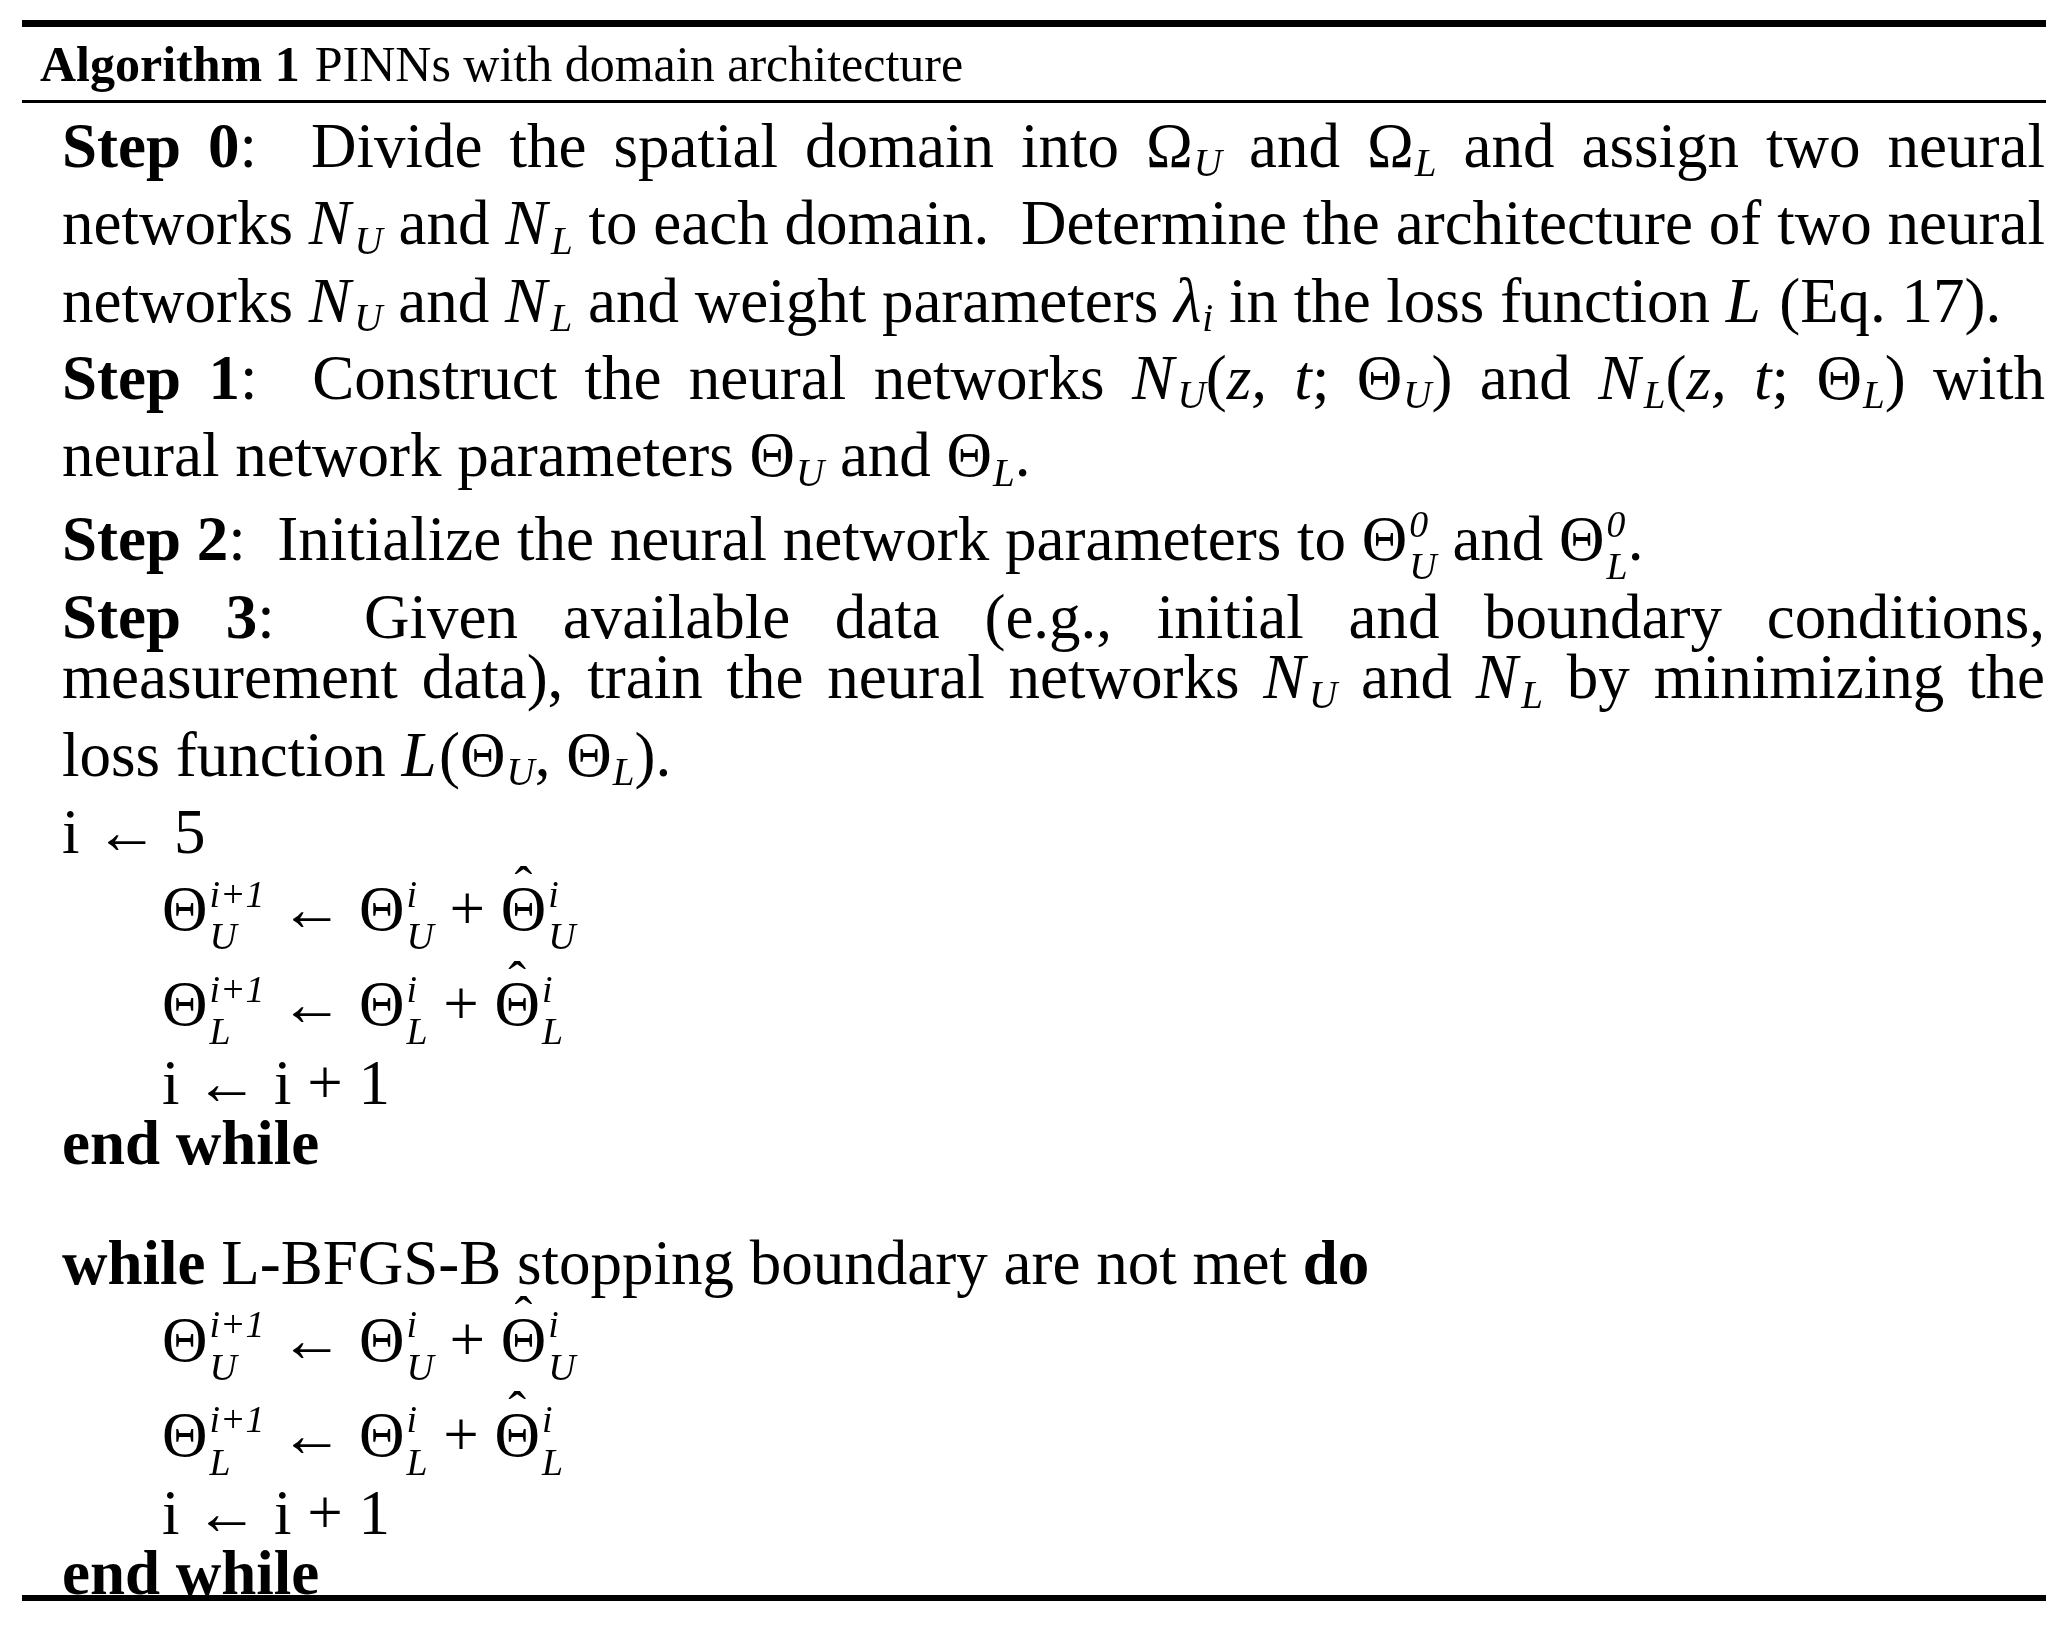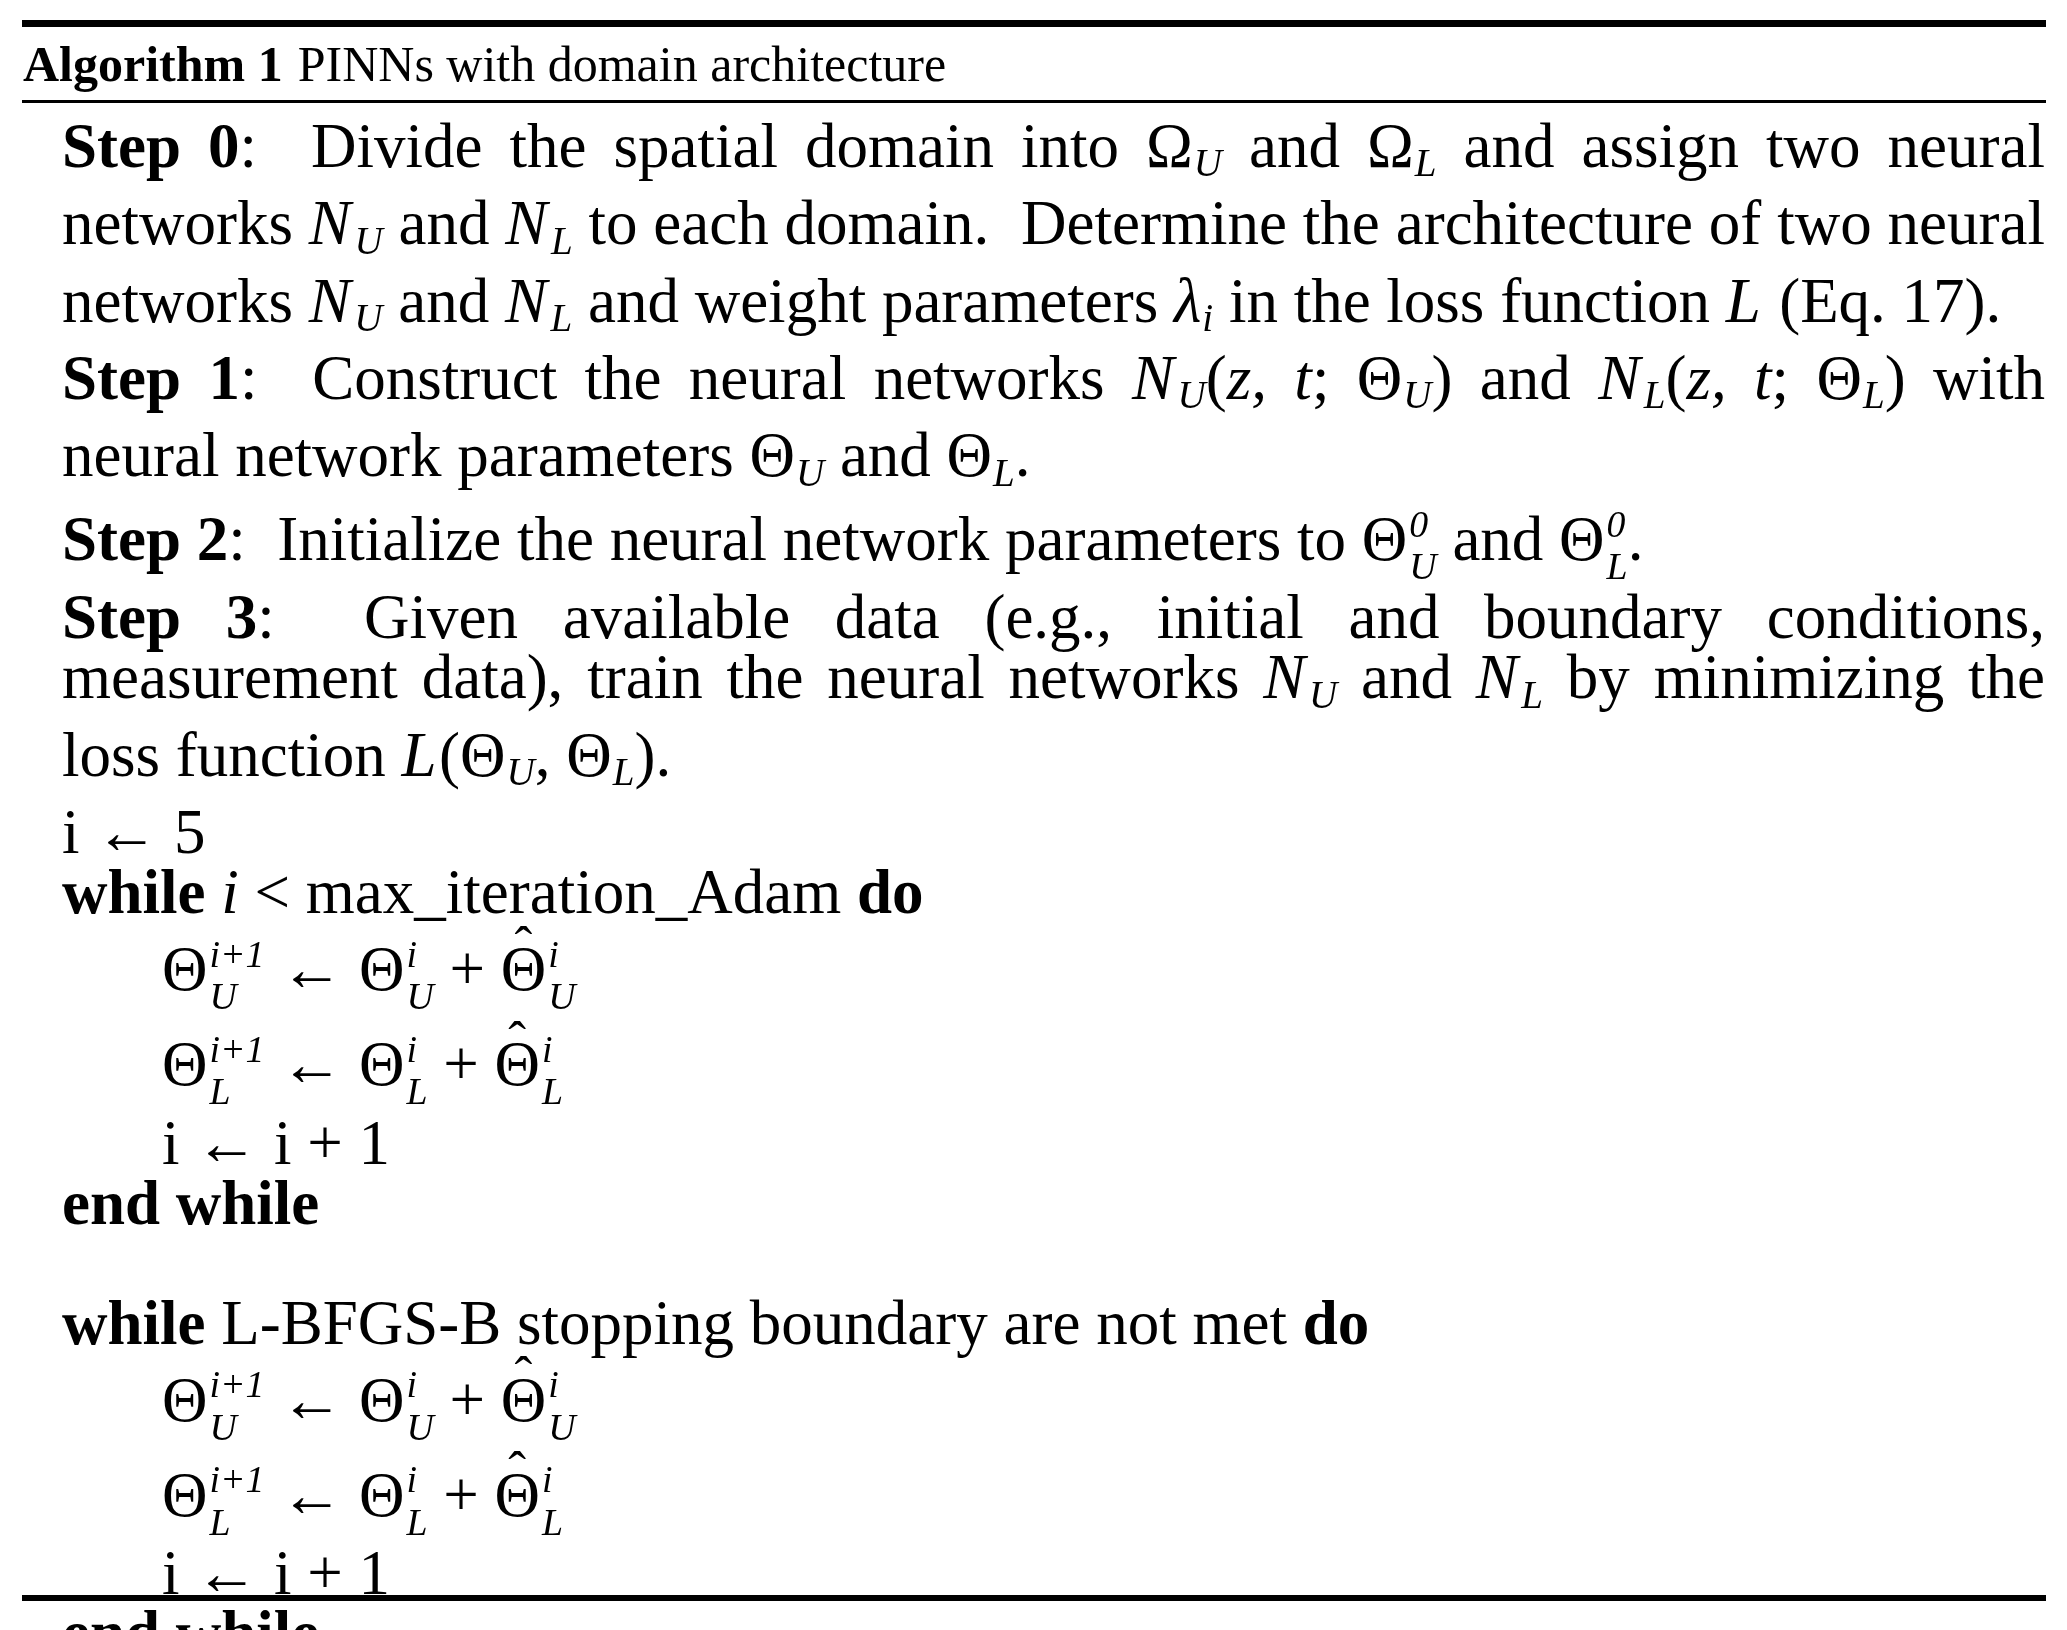--- a/index.html
+++ b/index.html
@@ -11,21 +11,21 @@
     overflow:hidden;
   }
   .rule{position:absolute;left:22px;right:21px;background:#000000;}
   .rule-top{top:20px;height:7px;}
   .rule-mid{top:100px;height:3px;}
   .rule-bottom{top:1595px;height:6px;}
   .title{
     position:absolute;left:23px;top:36px;right:22px;
     font-size:50px;line-height:56px;white-space:nowrap;
   }
-  .title .bf{margin-right:0.30em;}
+  .title .bf{margin-right:0.30em;margin-left:17px;}
   .algo-body{
     position:absolute;left:62px;right:22px;top:116px;
     font-size:63px;line-height:60px;
   }
   .para{text-align:justify;}
   .line{text-align:left;}
   .math{line-height:94px;}
   .ind{margin-left:100px;}
   .gap{height:60px;}
   .bf{font-weight:bold;}
@@ -56,21 +56,20 @@
   <div class="title">
     <span class="bf">Algorithm 1</span><span>PINNs with domain architecture</span>
   </div>
   <div class="rule rule-mid"></div>
   <div class="algo-body">
       <div class="para"><span class="bf">Step 0</span><span class="rm">:&nbsp; Divide the spatial domain into Ω</span><span class="vsub">U</span><span class="rm"> and Ω</span><span class="vsub">L</span><span class="rm"> and assign two neural networks </span><span class="scr">N</span><span class="vsub">U</span><span class="rm"> and </span><span class="scr">N</span><span class="vsub">L</span><span class="rm"> to each domain.&nbsp; Determine the architecture of two neural networks </span><span class="scr">N</span><span class="vsub">U</span><span class="rm"> and </span><span class="scr">N</span><span class="vsub">L</span><span class="rm"> and weight parameters </span><span class="it">λ</span><span class="vsub">i</span><span class="rm"> in the loss function </span><span class="scr">L</span><span class="rm"> (Eq. 17).</span></div>
       <div class="para"><span class="bf">Step 1</span><span class="rm">:&nbsp; Construct the neural networks </span><span class="scr">N</span><span class="vsub">U</span><span class="rm">(</span><span class="it">z, t</span><span class="rm">; Θ</span><span class="vsub">U</span><span class="rm">) and </span><span class="scr">N</span><span class="vsub">L</span><span class="rm">(</span><span class="it">z, t</span><span class="rm">; Θ</span><span class="vsub">L</span><span class="rm">) with neural network parameters Θ</span><span class="vsub">U</span><span class="rm"> and Θ</span><span class="vsub">L</span><span class="rm">.</span></div>
       <div class="para"><span class="bf">Step 2</span><span class="rm">:&nbsp; Initialize the neural network parameters to </span><span class="ss"><span class="base">Θ</span><span class="stack"><span class="sup">0</span><span class="sb">U</span></span></span><span class="rm"> and </span><span class="ss"><span class="base">Θ</span><span class="stack"><span class="sup">0</span><span class="sb">L</span></span></span><span class="rm">.</span></div>
       <div class="para"><span class="bf">Step 3</span><span class="rm">:&nbsp; Given available data (e.g., initial and boundary conditions, measurement data), train the neural networks </span><span class="scr">N</span><span class="vsub">U</span><span class="rm"> and </span><span class="scr">N</span><span class="vsub">L</span><span class="rm"> by minimizing the loss function </span><span class="scr">L</span><span class="rm">(Θ</span><span class="vsub">U</span><span class="rm">, Θ</span><span class="vsub">L</span><span class="rm">).</span></div>
       <div class="line"><span class="rm">i ← 5</span></div>
-      <div class="line"><span class="bf">while </span><span class="it">i</span><span class="rm"> &lt; max_iteration_Adam </span><span class="bf">do</span></div>
       <div class="line math ind"><span class="ss"><span class="base">Θ</span><span class="stack"><span class="sup">i+1</span><span class="sb">U</span></span></span><span class="rm"> ← </span><span class="ss"><span class="base">Θ</span><span class="stack"><span class="sup">i</span><span class="sb">U</span></span></span><span class="rm"> + </span><span class="ss"><span class="base">Θ<span class="hat-mark">ˆ</span></span><span class="stack"><span class="sup">i</span><span class="sb">U</span></span></span></div>
       <div class="line math ind"><span class="ss"><span class="base">Θ</span><span class="stack"><span class="sup">i+1</span><span class="sb">L</span></span></span><span class="rm"> ← </span><span class="ss"><span class="base">Θ</span><span class="stack"><span class="sup">i</span><span class="sb">L</span></span></span><span class="rm"> + </span><span class="ss"><span class="base">Θ<span class="hat-mark">ˆ</span></span><span class="stack"><span class="sup">i</span><span class="sb">L</span></span></span></div>
       <div class="line ind"><span class="rm">i ← i + 1</span></div>
       <div class="line"><span class="bf">end while</span></div>
       <div class="gap"></div>
       <div class="line"><span class="bf">while </span><span class="rm">L-BFGS-B stopping boundary are not met </span><span class="bf">do</span></div>
       <div class="line math ind"><span class="ss"><span class="base">Θ</span><span class="stack"><span class="sup">i+1</span><span class="sb">U</span></span></span><span class="rm"> ← </span><span class="ss"><span class="base">Θ</span><span class="stack"><span class="sup">i</span><span class="sb">U</span></span></span><span class="rm"> + </span><span class="ss"><span class="base">Θ<span class="hat-mark">ˆ</span></span><span class="stack"><span class="sup">i</span><span class="sb">U</span></span></span></div>
       <div class="line math ind"><span class="ss"><span class="base">Θ</span><span class="stack"><span class="sup">i+1</span><span class="sb">L</span></span></span><span class="rm"> ← </span><span class="ss"><span class="base">Θ</span><span class="stack"><span class="sup">i</span><span class="sb">L</span></span></span><span class="rm"> + </span><span class="ss"><span class="base">Θ<span class="hat-mark">ˆ</span></span><span class="stack"><span class="sup">i</span><span class="sb">L</span></span></span></div>
       <div class="line ind"><span class="rm">i ← i + 1</span></div>
       <div class="line"><span class="bf">end while</span></div>

